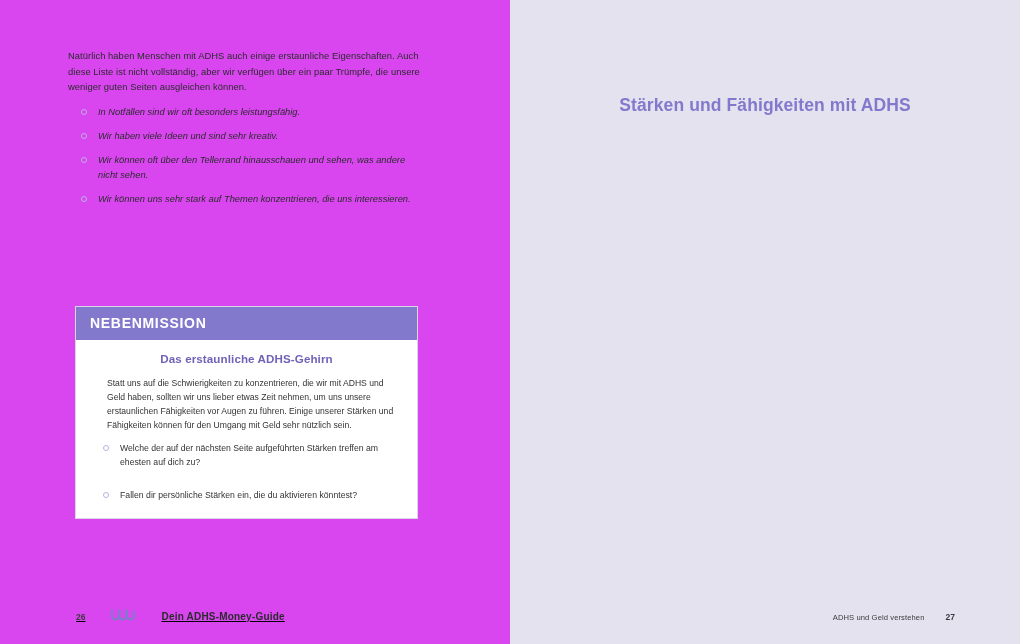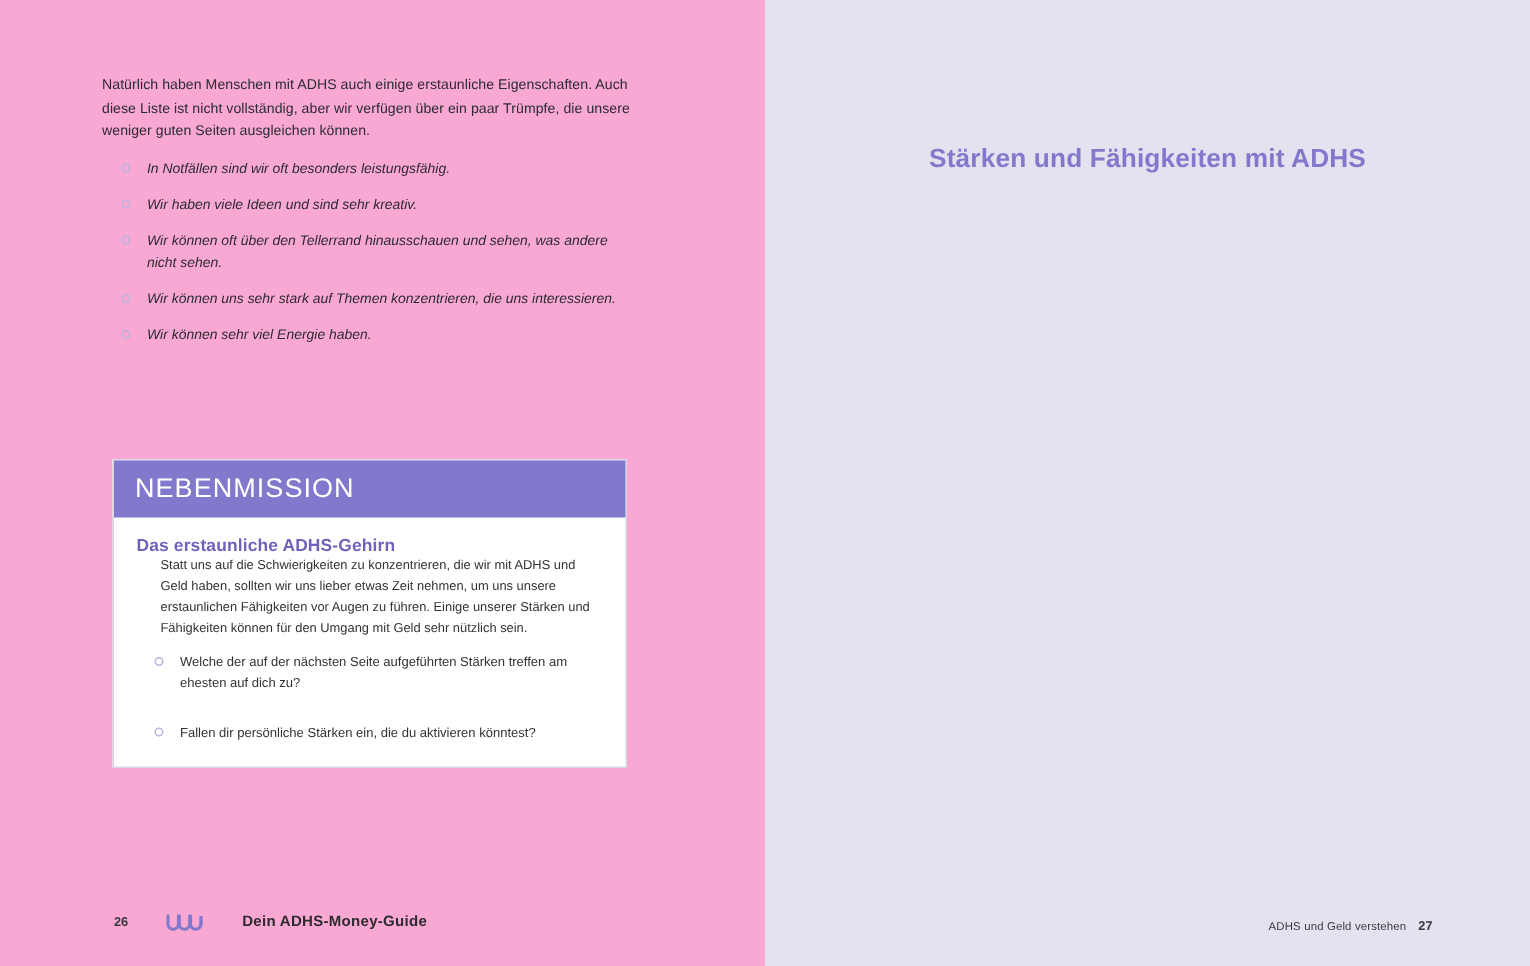--- a/index.html
+++ b/index.html
@@ -17,21 +17,21 @@
     position: relative;
     width: 1020px;
     height: 644px;
     display: flex;
   }
   
   .page-left {
     position: relative;
     width: 510px;
     height: 644px;
-    background: #f9a8d4;
+    background: #d946ef;
     box-sizing: border-box;
   }
   .page-right {
     position: relative;
     width: 510px;
     height: 644px;
     background: #e5e2f0;
     box-sizing: border-box;
   }
 
@@ -82,34 +82,35 @@
     left: 75px;
     top: 306px;
     width: 343px;
     background: #ffffff;
     border: 1px solid #d8d5e4;
     box-sizing: border-box;
   }
   .callout-header {
     background: #8279cc;
     color: #ffffff;
-    font-size: 18px;
-    font-weight: normal;
+    font-size: 14px;
+    font-weight: bold;
     letter-spacing: 0.7px;
     padding: 8px 14px 9px 14px;
   }
   .callout-body {
     padding: 12px 15px 16px 15px;
   }
   .callout-title {
     color: #6f63b8;
     font-size: 11.6px;
     font-weight: bold;
-    margin: 0 0 0 0;
+    margin: 0 0 12px 0;
     letter-spacing: 0.1px;
+    text-align: center;
   }
   .callout-text {
     font-size: 8.6px;
     line-height: 1.62;
     color: #333336;
     margin: 0 0 9px 16px;
   }
   ul.callout-bullets {
     list-style: none;
     margin: 0;
@@ -135,22 +136,23 @@
     box-sizing: border-box;
     display: block;
   }
 
   
   .footer-left {
     position: absolute;
     left: 76px;
     bottom: 22px;
     display: flex;
-    align-items: flex-start;
+    align-items: flex-end;
     gap: 25px;
+    text-decoration: underline;
   }
   .footer-left .pagenum {
     font-size: 8.5px;
     font-weight: bold;
     color: #3a3a3d;
   }
   .logo-mark {
     display: block;
     width: 26px;
     height: 13px;
@@ -177,21 +179,21 @@
   }
 
   .footer-right {
     position: absolute;
     right: 0;
     bottom: 22px;
     width: 510px;
     display: flex;
     justify-content: flex-end;
     align-items: center;
-    gap: 8px;
+    gap: 21px;
     padding-right: 65px;
     box-sizing: border-box;
   }
   .footer-right .chapter {
     font-size: 7.6px;
     color: #3a3a3d;
     letter-spacing: 0.1px;
   }
   .footer-right .pagenum {
     font-size: 8.5px;
@@ -218,24 +220,20 @@
           <span class="ring"></span>
           <span>Wir haben viele Ideen und sind sehr kreativ.</span>
         </li>
         <li>
           <span class="ring"></span>
           <span>Wir können oft über den Tellerrand hinausschauen und sehen, was andere nicht sehen.</span>
         </li>
         <li>
           <span class="ring"></span>
           <span>Wir können uns sehr stark auf Themen konzentrieren, die uns interessieren.</span>
-        </li>
-        <li>
-          <span class="ring"></span>
-          <span>Wir können sehr viel Energie haben.</span>
         </li>
       </ul>
     </div>
 
     <div class="callout">
       <div class="callout-header">NEBENMISSION</div>
       <div class="callout-body">
         <h3 class="callout-title">Das erstaunliche ADHS-Gehirn</h3>
         <p class="callout-text">Statt uns auf die Schwierigkeiten zu konzentrieren, die wir mit ADHS und Geld haben, sollten wir uns lieber etwas Zeit nehmen, um uns unsere erstaunlichen Fähigkeiten vor Augen zu führen. Einige unserer Stärken und Fähigkeiten können für den Umgang mit Geld sehr nützlich sein.</p>
         <ul class="callout-bullets">

